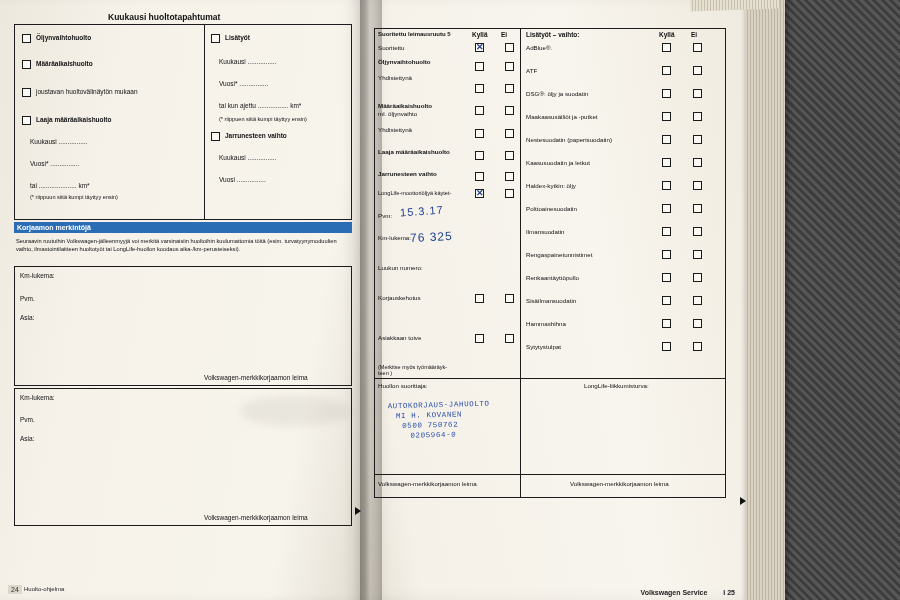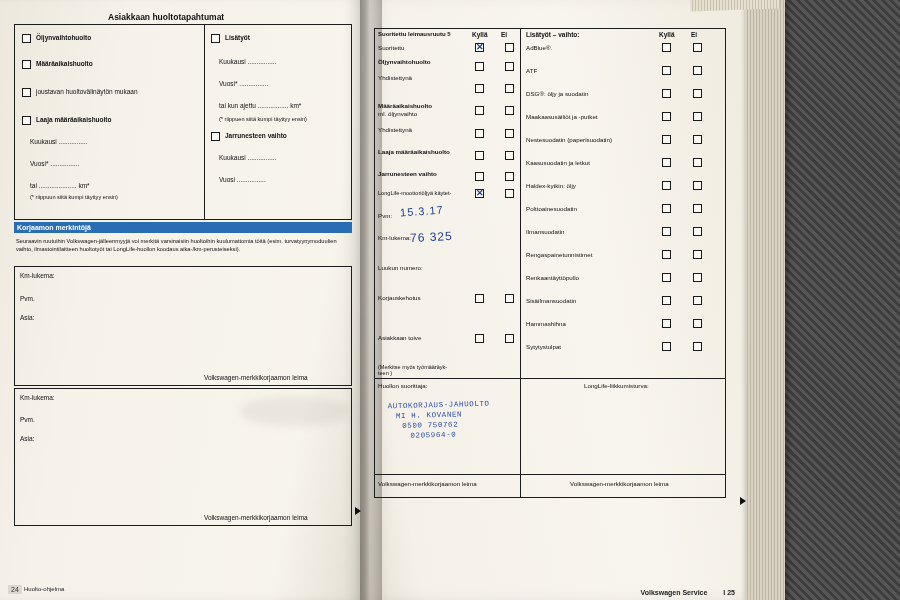--- a/index.html
+++ b/index.html
@@ -107,21 +107,21 @@
 <div class="book">
 
   <div class="page page-left"></div>
   <div class="page page-right"></div>
   <div class="gutter"></div>
   <div class="edge"></div>
   <div class="edge-top"></div>
 
   <div id="L">
 
-    <div class="hdr">Asiakkaan huoltotapahtumat</div>
+    <div class="hdr">Kuukausi huoltotapahtumat</div>
 
     <div class="box" style="left:6px;top:14px;width:338px;height:196px;"></div>
     <div class="vr" style="left:196px;top:14px;height:196px;"></div>
 
     <div class="cb" style="left:14px;top:24px;"></div>
     <div class="lbl ttl" style="left:28px;top:24px;">Öljynvaihtohuolto</div>
 
     <div class="cb" style="left:14px;top:50px;"></div>
     <div class="lbl ttl" style="left:28px;top:50px;">Määräaikaishuolto</div>
 

